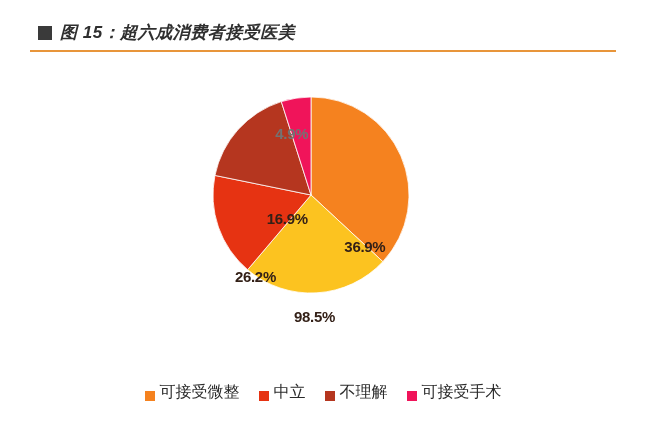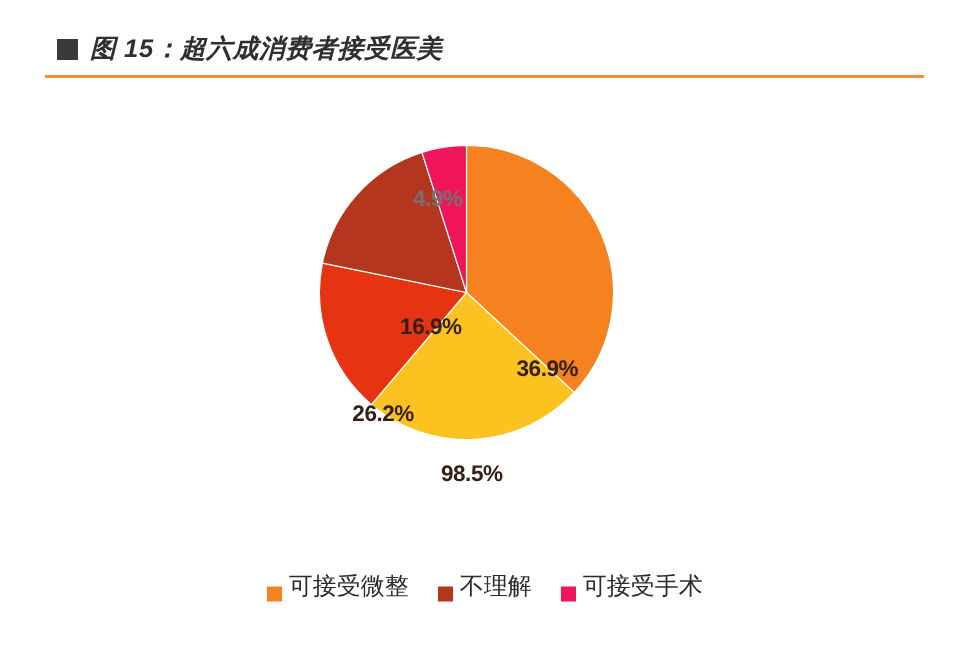--- a/index.html
+++ b/index.html
@@ -151,20 +151,24 @@
       <div class="slice-label" style="left: 291.764px; top: 71.0307px;">4.9%</div>
     </div>
 </div>
 
 <div id="legend">
     <div class="legend-item">
       <span class="legend-swatch" style="background: rgb(245, 130, 31);"></span>
       <span class="legend-label">可接受微整</span>
     </div>
     <div class="legend-item">
+      <span class="legend-swatch" style="background: rgb(230, 51, 18);"></span>
+      <span class="legend-label">中立</span>
+    </div>
+    <div class="legend-item">
       <span class="legend-swatch" style="background: rgb(181, 54, 31);"></span>
       <span class="legend-label">不理解</span>
     </div>
     <div class="legend-item">
       <span class="legend-swatch" style="background: rgb(240, 20, 90);"></span>
       <span class="legend-label">可接受手术</span>
     </div>
   </div>
 
 </body></html>

